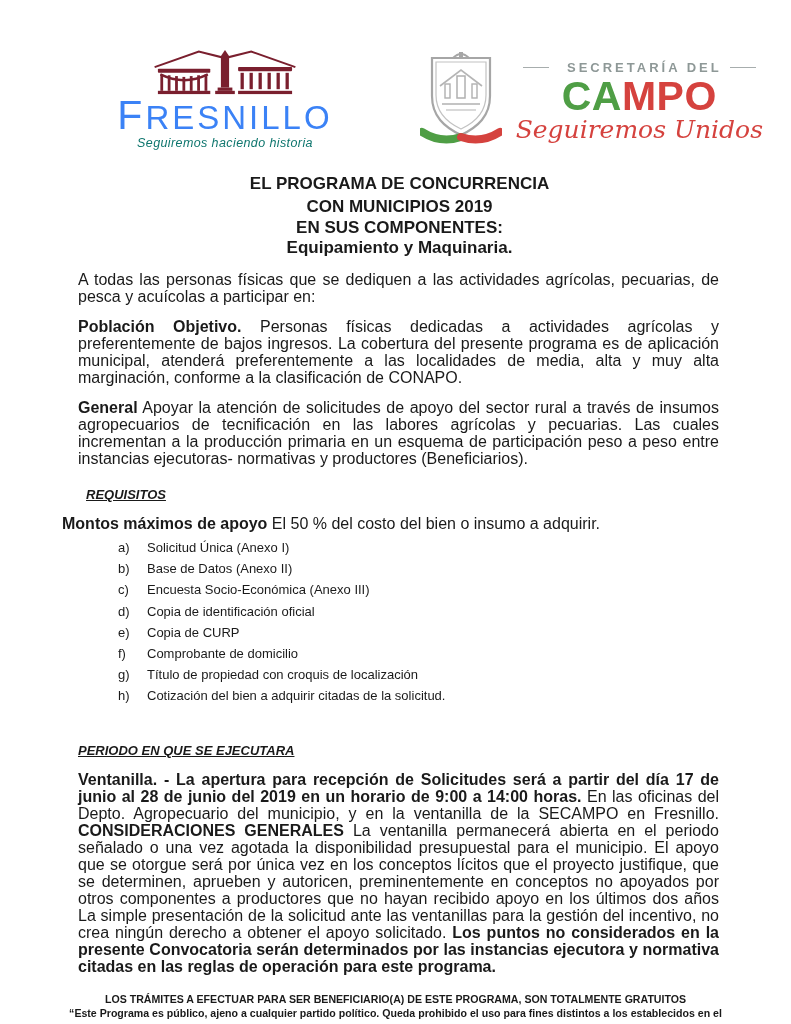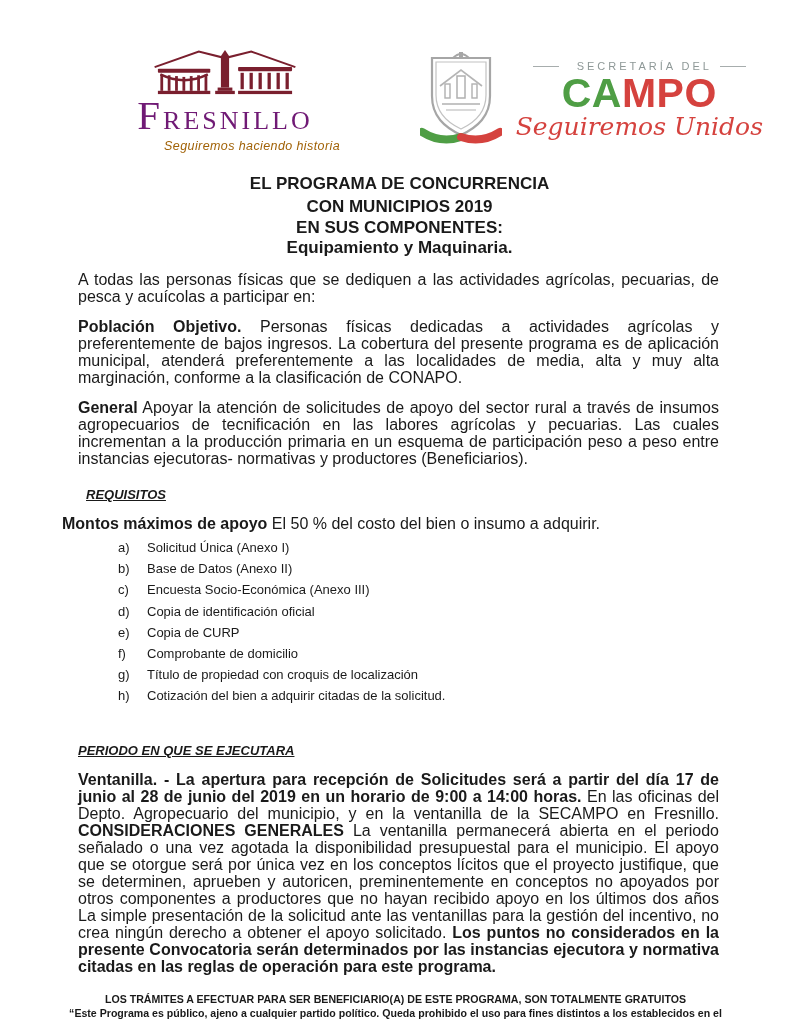--- a/index.html
+++ b/index.html
@@ -14,36 +14,36 @@
   }
 
   
   .header {
     display: flex; justify-content: space-between; align-items: flex-start;
     padding: 46px 28px 0 110px;
   }
   .fresnillo { width: 230px; text-align: center; color: #7a1f2e; }
   .fresnillo svg { display: block; margin: 0 auto; }
   .fresnillo-word {
-    font-family: Liberation Serif, serif;
-    font-size: 26px; letter-spacing: 3px; line-height: 34px;
-    color: #701a75; white-space: nowrap;
+    font-family: Liberation Sans, sans-serif;
+    font-size: 33px; letter-spacing: 3px; line-height: 34px;
+    color: #3b82f6; white-space: nowrap;
   }
   .fresnillo-word::first-letter { font-size: 41px; }
   .fresnillo-tag {
     font-size: 12.5px; font-style: italic; letter-spacing: 0.4px;
-    color: #a16207; margin-top: 1px; text-align: right;
+    color: #0f766e; margin-top: 1px;
   }
 
   .campo { display: flex; align-items: flex-start; gap: 14px; margin-top: 6px; }
   .campo-text { display: flex; flex-direction: column; align-items: center; padding-top: 8px; }
   .secretaria-row { display: flex; align-items: center; gap: 8px; }
   .secretaria-row .rule { width: 26px; height: 0; border-top: 1.5px solid #a7adad; }
   .secretaria {
-    font-size: 11px; letter-spacing: 3px; color: #8e9897; font-weight: normal;
+    font-size: 13px; letter-spacing: 3px; color: #8e9897; font-weight: bold;
     white-space: nowrap;
     padding-left: 10px;
   }
   .campo-word {
     font-size: 41px; font-weight: bold; letter-spacing: 0.5px; line-height: 42px;
     white-space: nowrap;
   }
   .campo-word .green { color: #4f9e45; text-align: right; }
   .campo-word .red { color: #d5423e; }
   .campo-tag {

